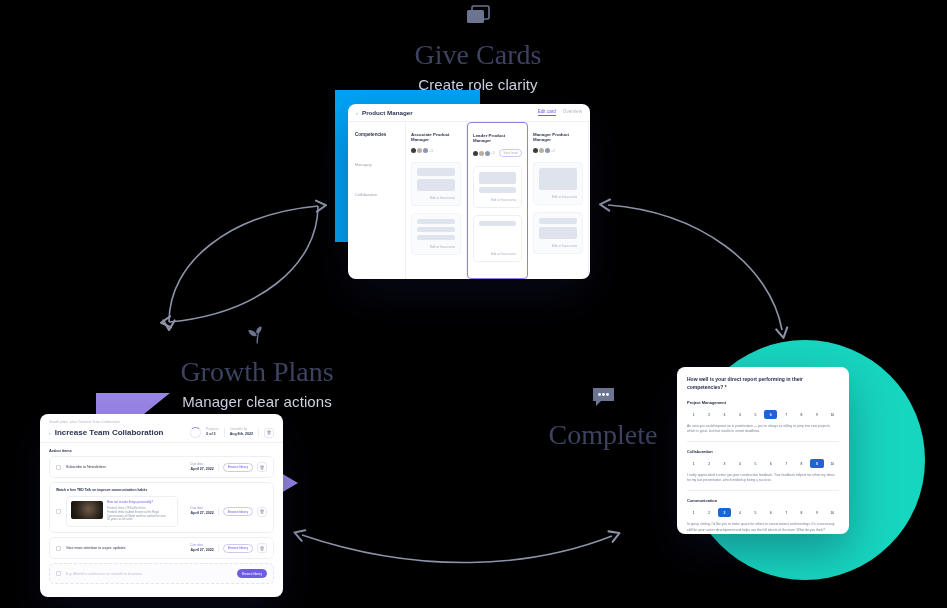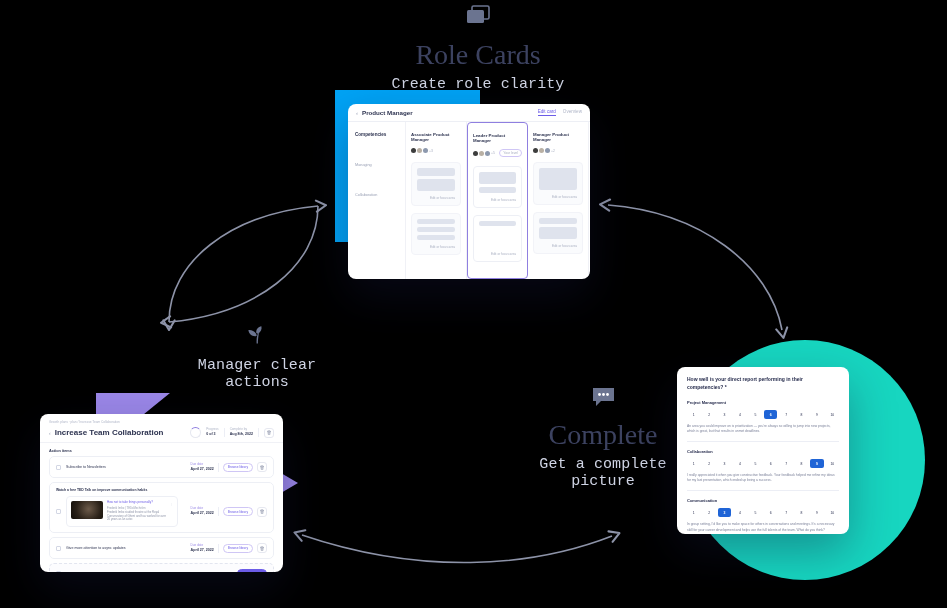--- a/index.html
+++ b/index.html
@@ -14,21 +14,21 @@
   .teal-circle{position:absolute;left:685px;top:340px;width:240px;height:240px;border-radius:50%;background:#17D6C0;}
   .tri-a{position:absolute;left:96px;top:393px;width:0;height:0;
         border-left:74px solid #9b87e8;border-bottom:60px solid transparent;}
   .tri-b{position:absolute;left:250px;top:455px;width:0;height:0;
         border-left:48px solid #9b87e8;border-top:28px solid transparent;border-bottom:28px solid transparent;}
 
   
   .node{position:absolute;text-align:center;}
   .node .icon{display:block;margin:0 auto 8px auto;color:#6b7490;}
   .node .title{font-family:"Liberation Serif", serif;font-size:28px;color:#3c4260;line-height:1.1;}
-  .node .sub{font-size:15px;color:#cfd4e4;margin-top:5px;letter-spacing:.1px;font-family:Liberation Mono, monospace;}
+  .node .sub{font-size:15px;color:#cfd4e4;margin-top:5px;letter-spacing:.1px;}
 
   #node-role{left:378px;top:4px;width:200px;}
   #node-growth{left:162px;top:323px;width:190px;}
   #node-feedback{left:508px;top:386px;width:190px;}
 
   
   svg.arrows{position:absolute;left:0;top:0;width:947px;height:608px;pointer-events:none;}
 
   
   .shot{position:absolute;background:#fff;border-radius:8px;overflow:hidden;
@@ -58,21 +58,21 @@
   #shot-role .rc-av i:nth-child(3){background:#8d99ae;}
   #shot-role .rc-av span{font-size:3.4px;color:#aab0c2;}
   #shot-role .rc-badge{font-size:3.4px;color:#6c5ce7;border:.5px solid #cfc6f5;border-radius:6px;
         padding:1px 3px;margin-left:auto;}
   #shot-role .rc-card{background:#fff;border:1px solid #edeff5;border-radius:4px;padding:5px;margin-bottom:7px;}
   #shot-role .rc-card.g{background:#fafbfd;border-color:#f2f3f8;}
   #shot-role .rc-bar{background:#dfe3ed;border-radius:2px;margin-bottom:3px;}
   #shot-role .rc-more{font-size:3.2px;color:#aab0c2;text-align:right;margin-top:5px;}
 
   
-  #shot-growth{left:40px;top:414px;width:243px;height:158px;}
+  #shot-growth{left:40px;top:414px;width:243px;height:183px;}
   #shot-growth .gp-head{padding:6px 9px 4px 9px;border-bottom:1px solid #f0f1f6;}
   #shot-growth .gp-crumb{font-size:3.2px;color:#b0b6c8;margin-bottom:3px;}
   #shot-growth .gp-row{display:flex;align-items:center;gap:4px;}
   #shot-growth .gp-title{font-size:8px;color:#2d3350;font-weight:bold;}
   #shot-growth .gp-chev{font-size:5px;color:#9aa1b5;}
   #shot-growth .gp-meta{margin-left:auto;display:flex;align-items:center;gap:5px;}
   #shot-growth .ring{width:11px;height:11px;border-radius:50%;border:1.4px solid #e6e8f0;
         border-top-color:#8f7fe0;}
   #shot-growth .kv{line-height:1.25;}
   #shot-growth .kv .k{font-size:3.1px;color:#b0b6c8;}
@@ -139,46 +139,46 @@
   <path d="M302,535 C420,575 530,568 612,536" fill="none" stroke="#8d93a8" stroke-width="1.6" marker-start="url(#ahL)" marker-end="url(#ahR)"></path>
 </svg>
 
 <div class="node" id="node-role">
   <span class="icon">
     <svg width="26" height="24" viewBox="0 0 26 24" fill="none">
       <rect x="7" y="2" width="17" height="13" rx="1.5" stroke="#6b7490" stroke-width="1.6"></rect>
       <rect x="2" y="6" width="17" height="13" rx="1.5" fill="#6b7490"></rect>
     </svg>
   </span>
-  <div class="title">Role Cards</div>
+  <div class="title">Give Cards</div>
   <div class="sub">Create role clarity</div>
 </div>
 
 <div class="node" id="node-growth">
   <span class="icon">
     <svg width="24" height="22" viewBox="0 0 24 22" fill="#6b7490">
       <path d="M11.6 20.5c0-6 .3-8.8 2.4-11.4-.3 3.1-1 5.7-1.1 11.4h-1.3z"></path>
       <path d="M11.8 12.2C10.4 8.6 7 6.7 3.4 7.1c.3 3.8 3.5 6.4 7.2 6.1.5 0 .9-.4 1.2-1z"></path>
       <path d="M13.1 10.6c2.6-1.5 4-4.4 3.3-7.3-3 .4-5.2 2.9-5.2 5.9 0 .9.9 1.6 1.9 1.4z"></path>
     </svg>
   </span>
+  <div class="title">Growth Plans</div>
   <div class="sub">Manager clear actions</div>
 </div>
 
 <div class="node" id="node-feedback">
   <span class="icon">
     <svg width="25" height="22" viewBox="0 0 25 22" fill="#6b7490">
       <path d="M2 2h21v13H10l-5 5v-5H2z"></path>
       <circle cx="8.5" cy="8.5" r="1.4" fill="#fff"></circle>
       <circle cx="12.5" cy="8.5" r="1.4" fill="#fff"></circle>
       <circle cx="16.5" cy="8.5" r="1.4" fill="#fff"></circle>
     </svg>
   </span>
   <div class="title">Complete</div>
-  <div class="sub">Get a complete picture</div>
 </div>
 
 <div class="shot" id="shot-role">
   <div class="rc-top">
     <span class="rc-back">‹</span>
     <span class="rc-title">Product Manager</span>
     <div class="rc-tabs">
       <span class="rc-tab on">Edit card</span>
       <span class="rc-tab">Overview</span>
     </div>

